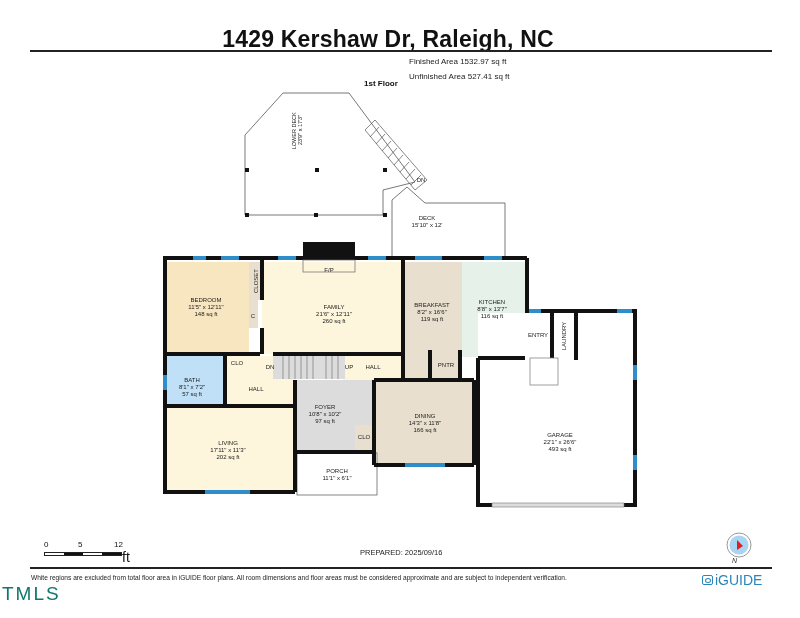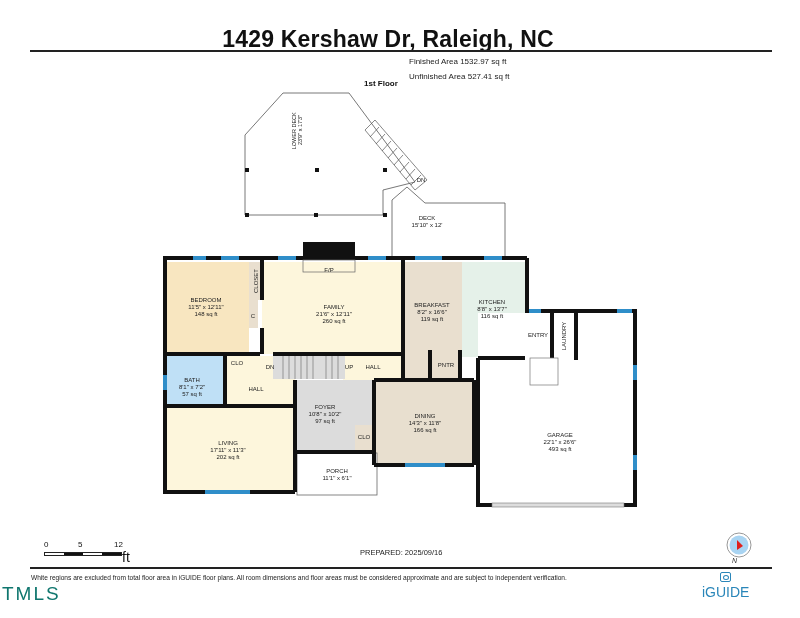--- a/index.html
+++ b/index.html
@@ -14,21 +14,21 @@
     .scale { position: absolute; left: 44px; top: 540px; width: 90px; height: 20px; }
     .scale-num { position: absolute; top: 0; font-size: 8px; }
     .scale-bar { position: absolute; top: 12px; left: 0; width: 78px; height: 4px; border: 1px solid #222; box-sizing: border-box; display: flex; }
     .scale-seg { flex: 1; height: 100%; }
     .scale-seg.dark { background: #111; }
     .scale-unit { position: absolute; left: 78px; top: 9px; font-size: 14px; }
     .prepared { position: absolute; left: 360px; top: 548px; font-size: 7.5px; color: #222; }
     .rule-bottom { position: absolute; left: 30px; width: 742px; top: 567px; height: 2px; background: #222; }
     .disclaimer { position: absolute; left: 31px; top: 574px; font-size: 6.6px; color: #222; white-space: nowrap; }
     .mls { position: absolute; left: 2px; top: 583px; font-size: 19px; color: #0f766e; letter-spacing: 2px; font-weight: normal; }
-    .brand { position: absolute; left: 702px; top: 572px; font-size: 14px; color: #2a86b9; display: flex; align-items: center; gap: 2px; flex-direction: column; }
+    .brand { position: absolute; left: 702px; top: 572px; font-size: 14px; color: #2a86b9; display: flex; align-items: center; gap: 2px; }
     .brand-icon { width: 11px; height: 10px; border: 1.5px solid #2a86b9; border-radius: 2px; box-sizing: border-box; position: relative; }
     .brand-icon::after { content: ""; position: absolute; left: 2px; top: 2px; width: 4px; height: 3px; border: 1px solid #2a86b9; border-radius: 50%; }
     .compass { position: absolute; left: 726px; top: 532px; width: 26px; height: 26px; }
     .compass-n { position: absolute; left: 732px; top: 557px; font-size: 7px; font-style: italic; color: #333; }
     .rlabel { font-family: "Liberation Sans", sans-serif; fill: #222; text-anchor: middle; }
   </style>
 </head>
 <body>
 
 <div class="title">1429 Kershaw Dr, Raleigh, NC</div>

